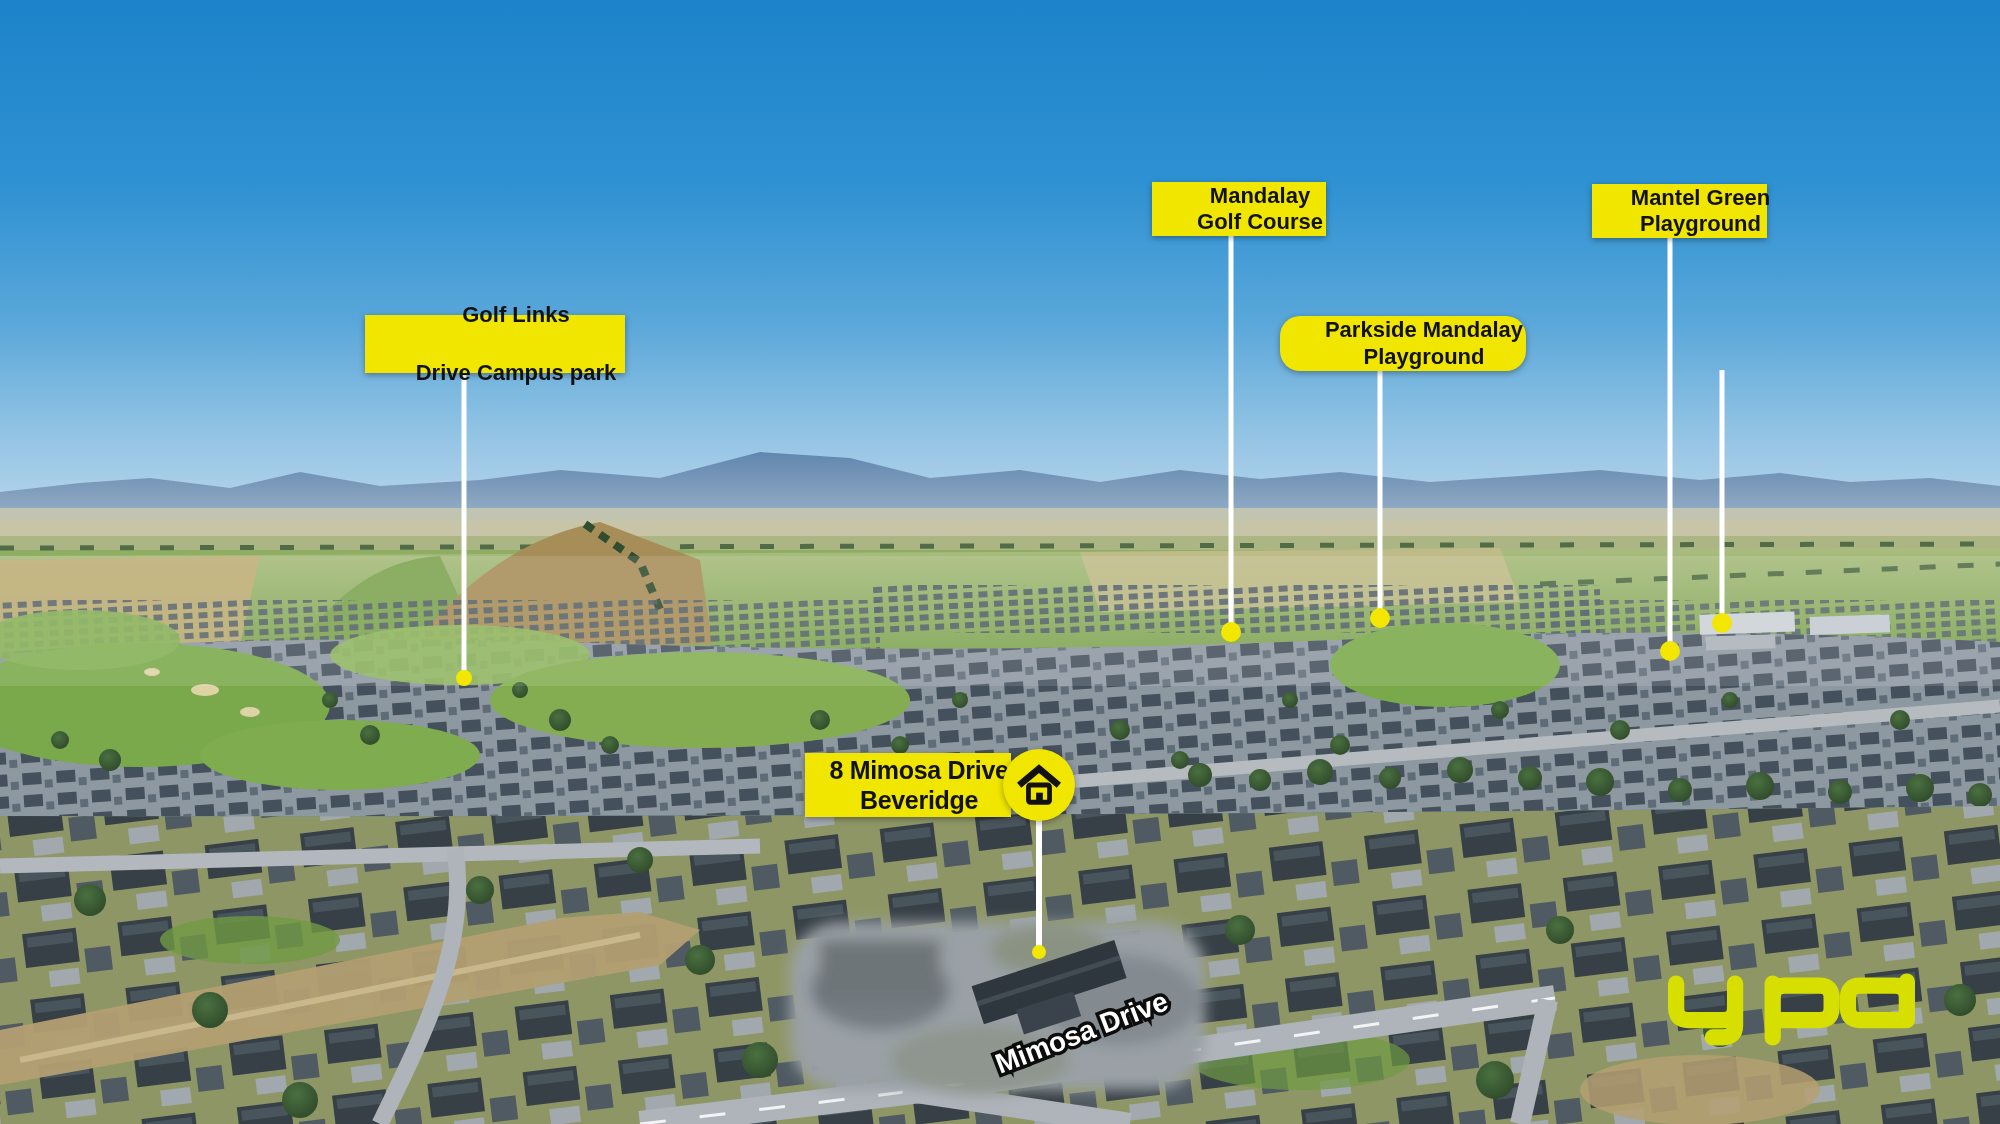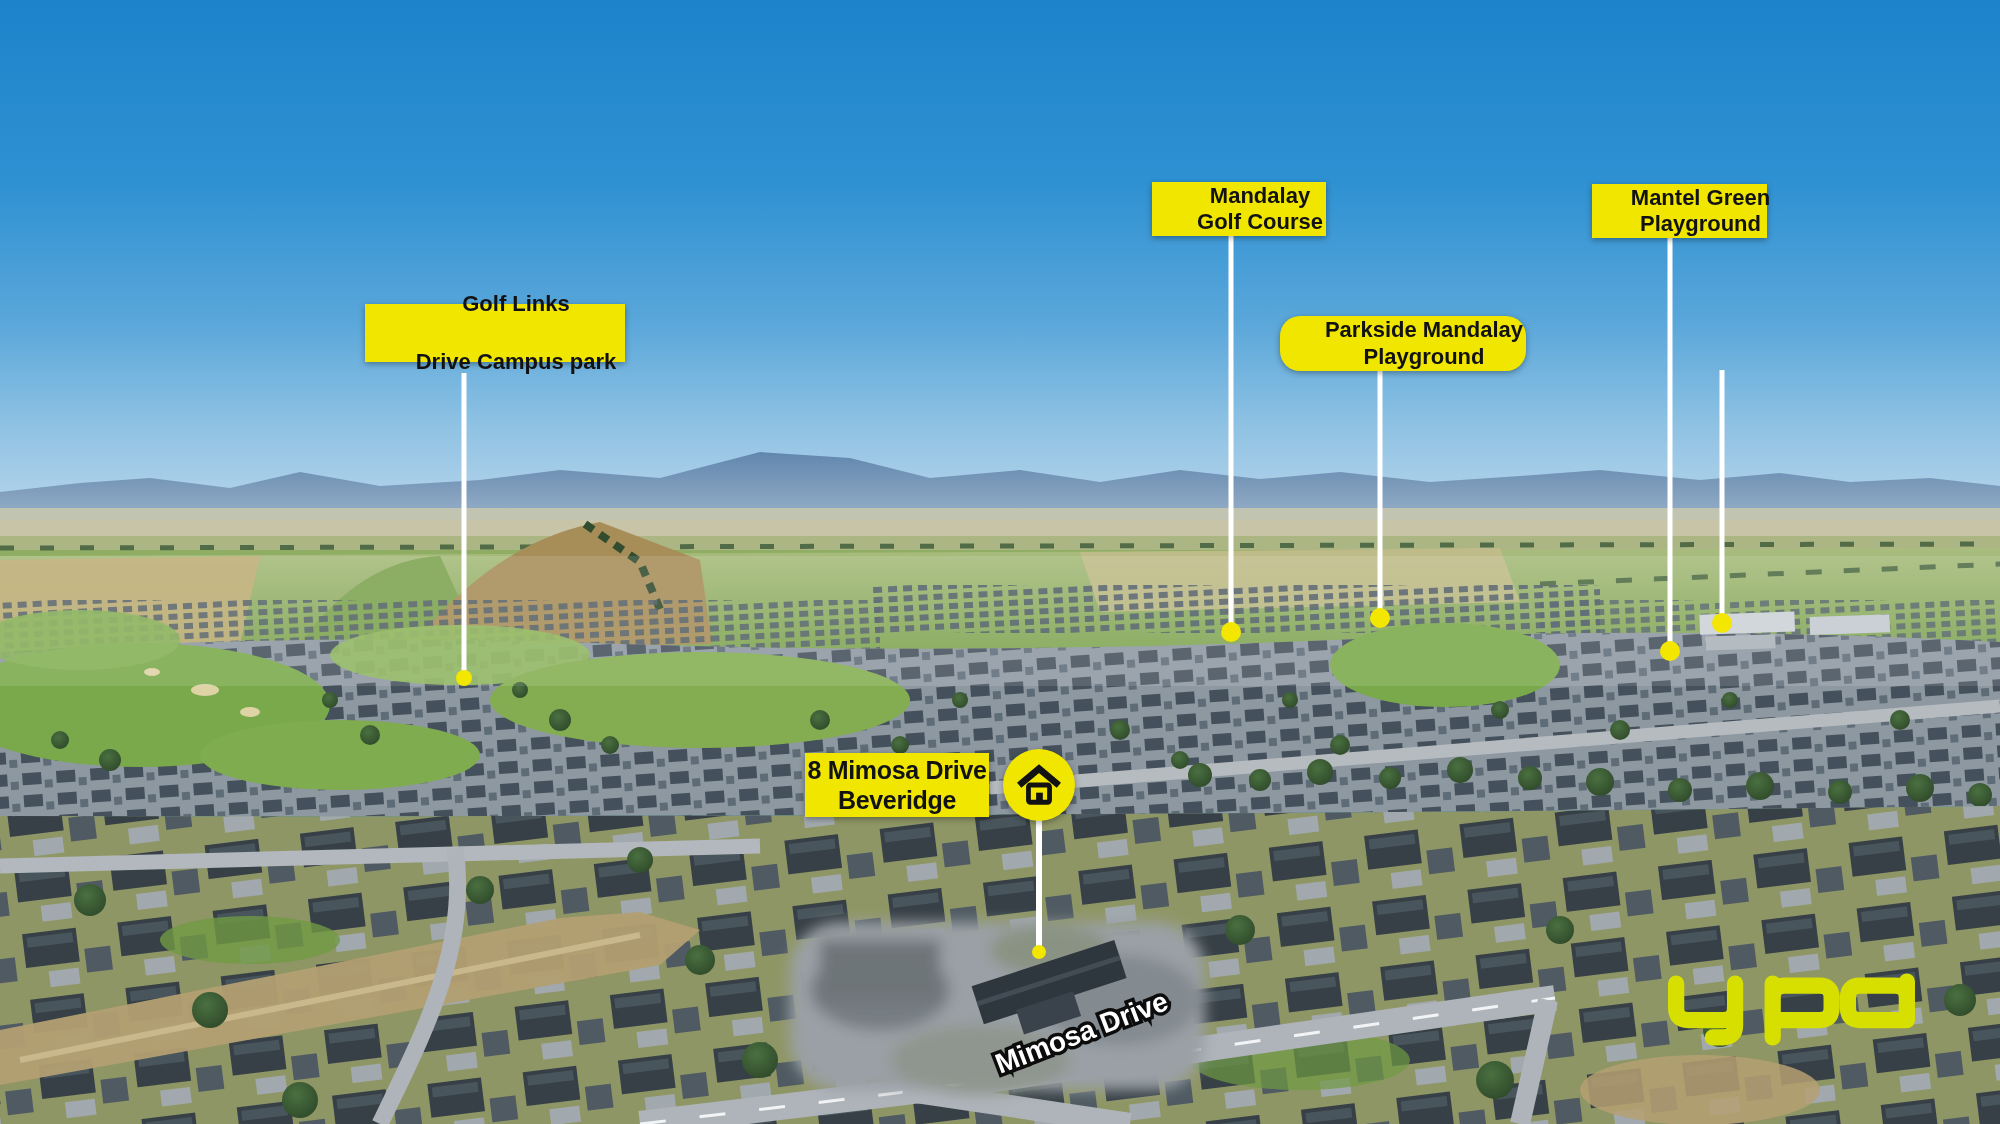--- a/index.html
+++ b/index.html
@@ -10,26 +10,26 @@
   #scene,#overlay{position:absolute;left:0;top:0;width:2000px;height:1124px;}
   #overlay{pointer-events:none;}
   .label{
     position:absolute;display:flex;flex-direction:column;justify-content:center;align-items:center;
     background:#F0E600;color:#121212;font-weight:bold;text-align:center;line-height:1.2;
     box-shadow:0 2px 6px rgba(0,0,0,.35);z-index:3;
   }
   .label span{white-space:nowrap;}
   .lbl-std{font-size:22px;padding-left:42px;}
   .lbl-main{font-size:25px;letter-spacing:-.3px;}
-  #lbl-golf-links{left:365px;top:304px;width:218px;height:58px;gap:32px;}
+  #lbl-golf-links{left:365px;top:315px;width:218px;height:58px;gap:32px;}
   #lbl-mandalay{left:1152px;top:182px;width:132px;height:54px;}
   #lbl-parkside{left:1280px;top:316px;width:204px;height:55px;border-radius:20px;}
   #lbl-mantel{left:1592px;top:184px;width:133px;height:54px;}
   #lbl-beveridge{left:1682px;top:313px;width:267px;height:57px;}
-  #lbl-property{left:805px;top:753px;width:184px;height:64px;}
+  #lbl-property{left:805px;top:753px;width:184px;height:64px;padding-left:22px;}
   #property-marker{
     position:absolute;left:1003px;top:749px;width:72px;height:72px;border-radius:50%;
     background:#F0E600;box-shadow:0 2px 6px rgba(0,0,0,.35);z-index:3;
     display:flex;align-items:center;justify-content:center;
   }
   #ypa-logo{position:absolute;left:1668px;top:976px;width:247px;height:71px;overflow:visible;z-index:3;}
 </style>
 </head>
 <body>
 

